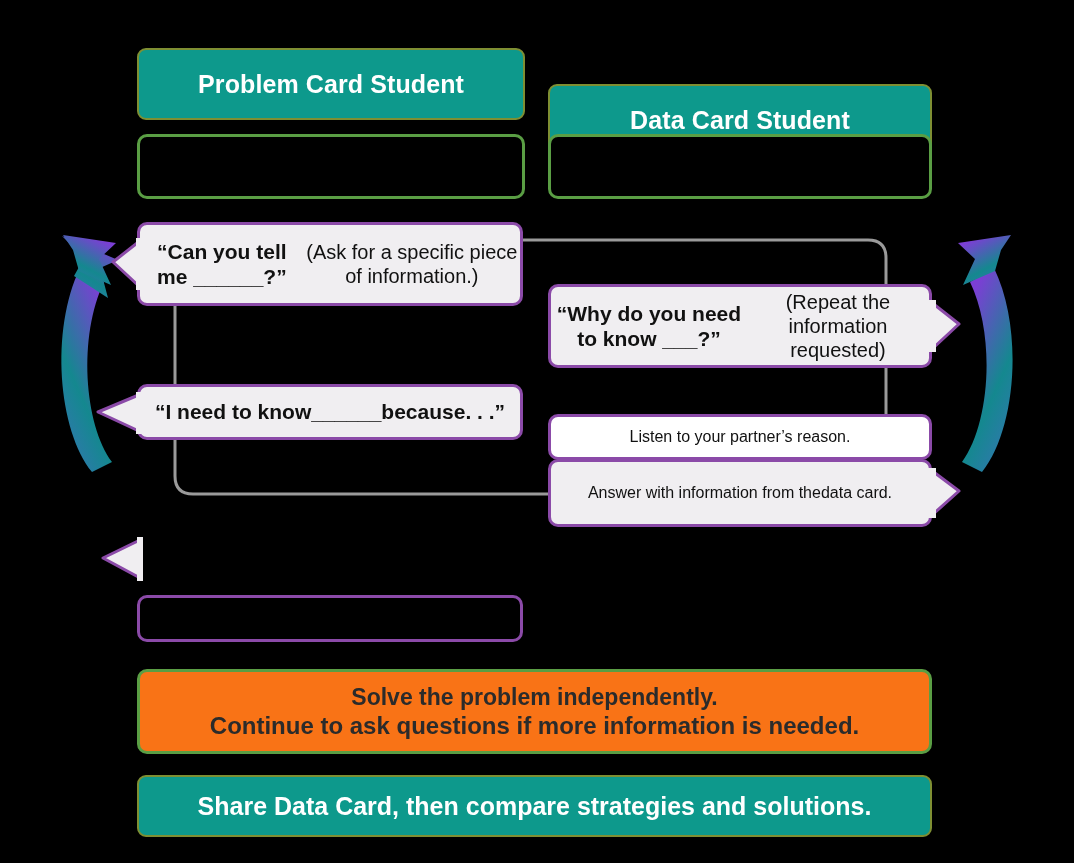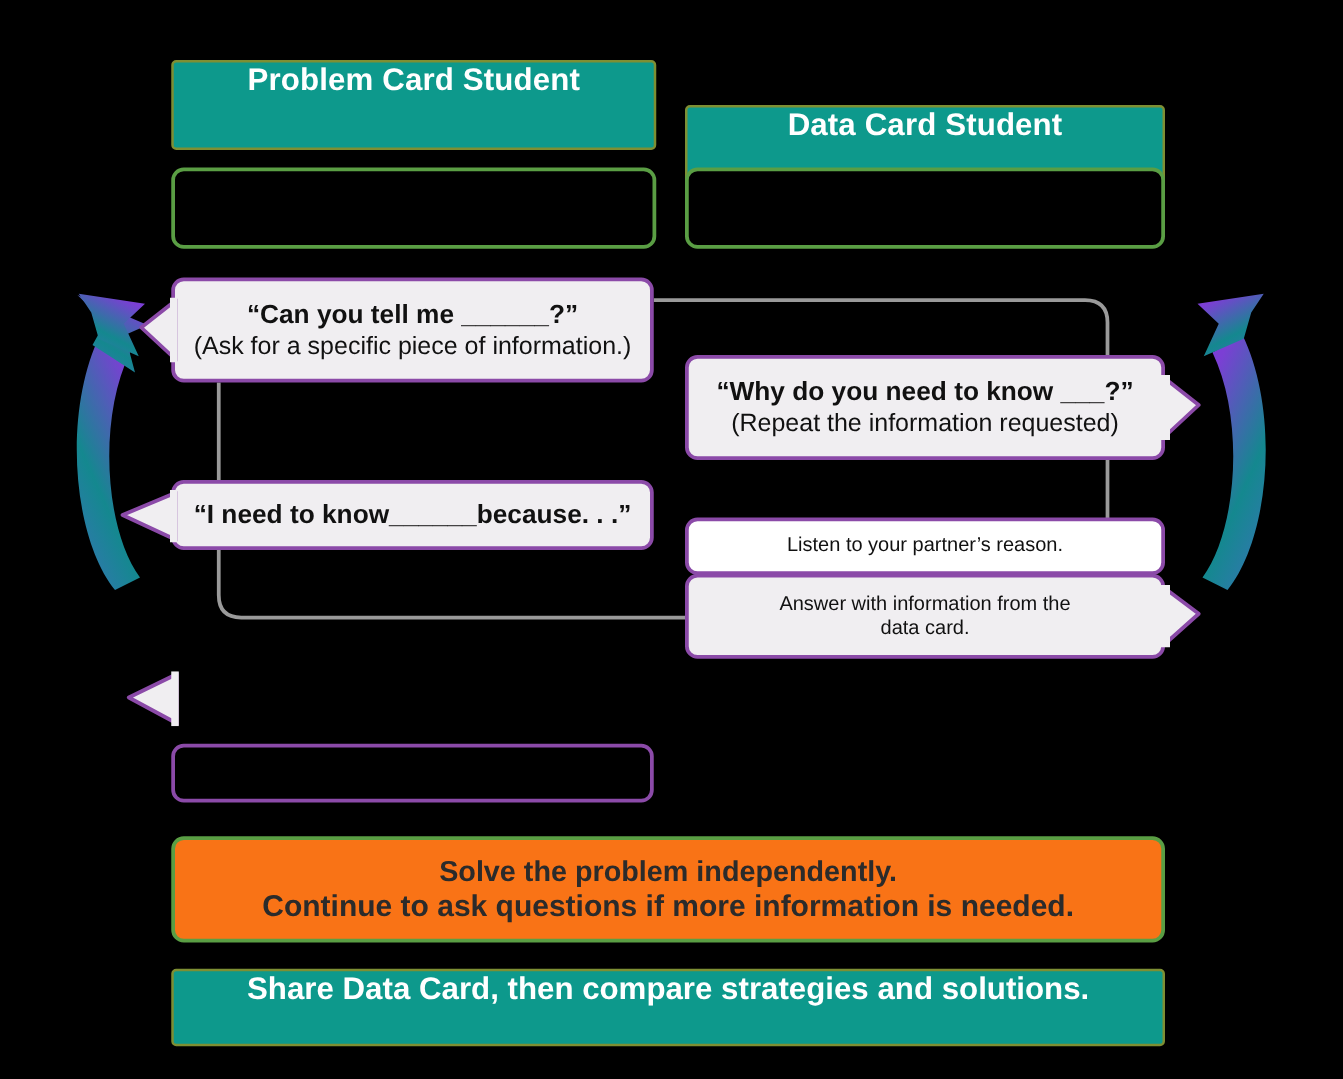--- a/index.html
+++ b/index.html
@@ -9,22 +9,22 @@
   }
   .stage{position:absolute;inset:0;}
 
   
   .abs{position:absolute;box-sizing:border-box;}
 
   
   .pill{
     background:#0d998c;
     border:2px solid #7e8f33;
-    border-radius:4px;
-    display:flex;justify-content:center;
+    border-radius:9px;
+    display:flex;align-items:center;justify-content:center;
     color:#ffffff;font-weight:bold;
     text-align:center;
     line-height:1.15;
   }
   .pill-title{font-size:25px;letter-spacing:.1px;}
   .pill-wide{font-size:25px;}
 
   
   .greenbox{
     background:#000;
@@ -49,21 +49,21 @@
     color:#2b2b2b;text-align:center;line-height:1.22;
   }
   .greeninstr .l1{font-size:23px;font-weight:bold;}
   .greeninstr .l2{font-size:24px;font-weight:bold;}
 
   
   .bubble{
     background:#f0eef1;
     border:3px solid #8b4aa8;
     border-radius:10px;
-    display:flex;flex-direction:column;
+    display:flex;flex-direction:row;
     align-items:center;justify-content:center;
     color:#111111;text-align:center;line-height:1.2;
     z-index:4;
   }
   .bubble.white{background:#ffffff;}
   .bubble .t1{font-size:21px;font-weight:bold;}
   .bubble .t2{font-size:20px;font-weight:normal;}
   .bubble .t-plain{font-size:16px;font-weight:normal;}
 
   

